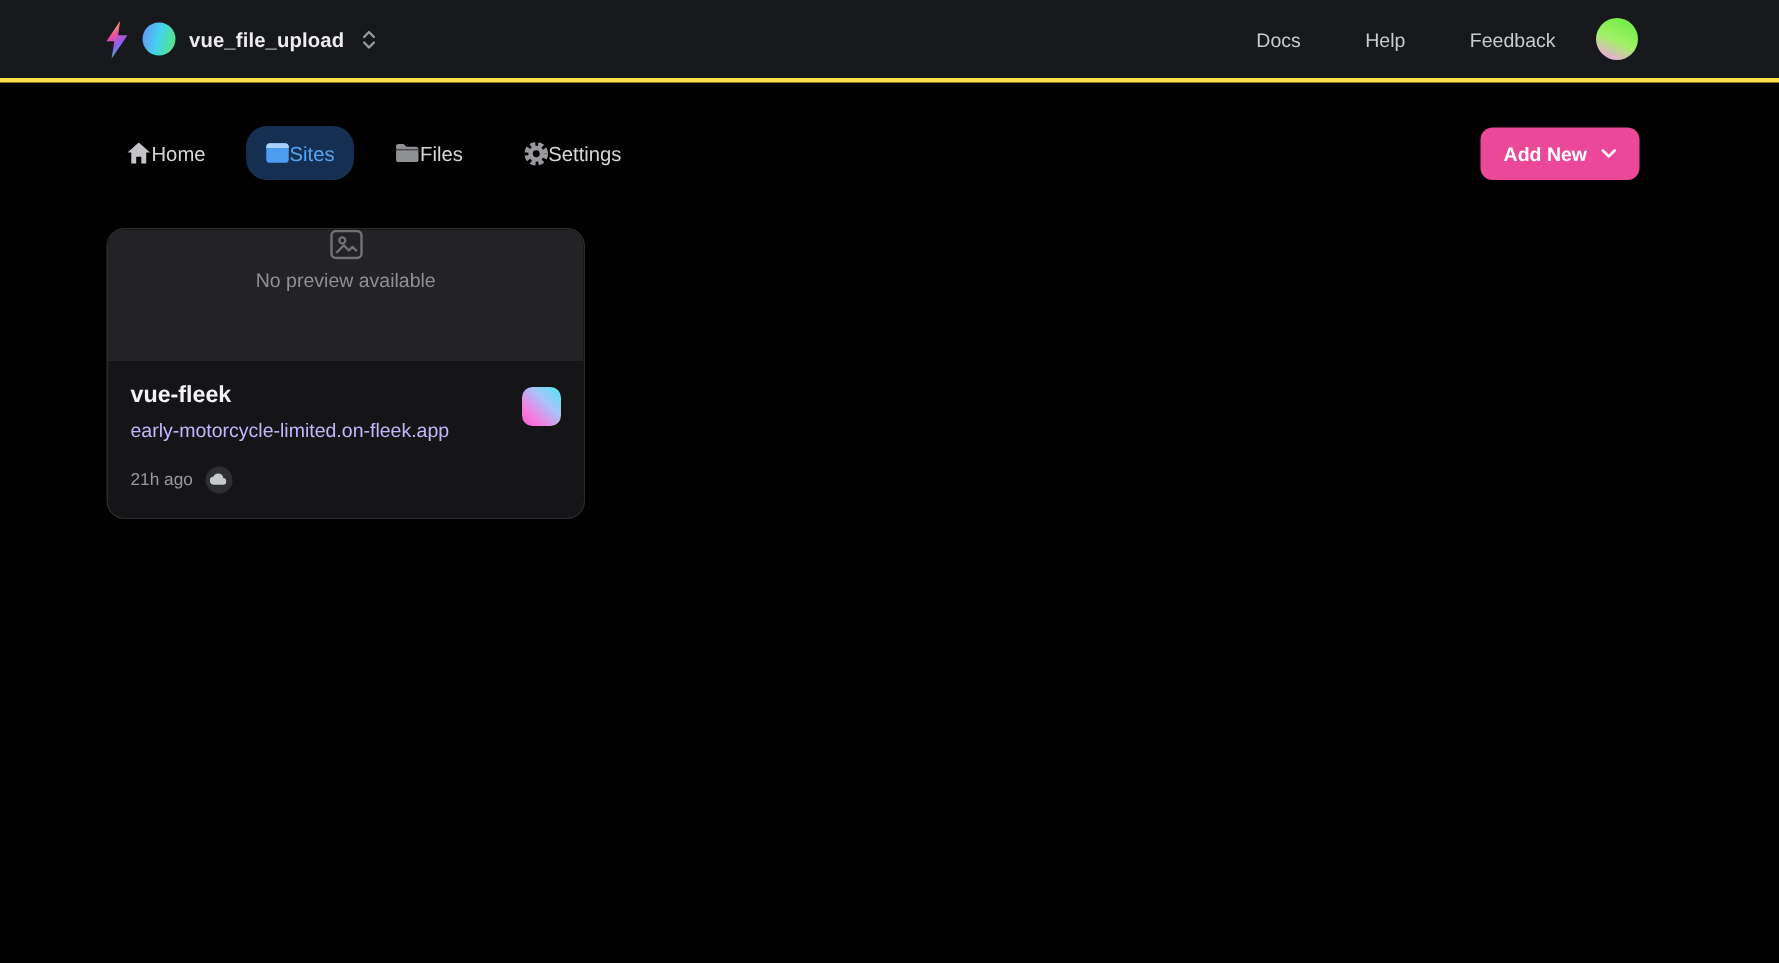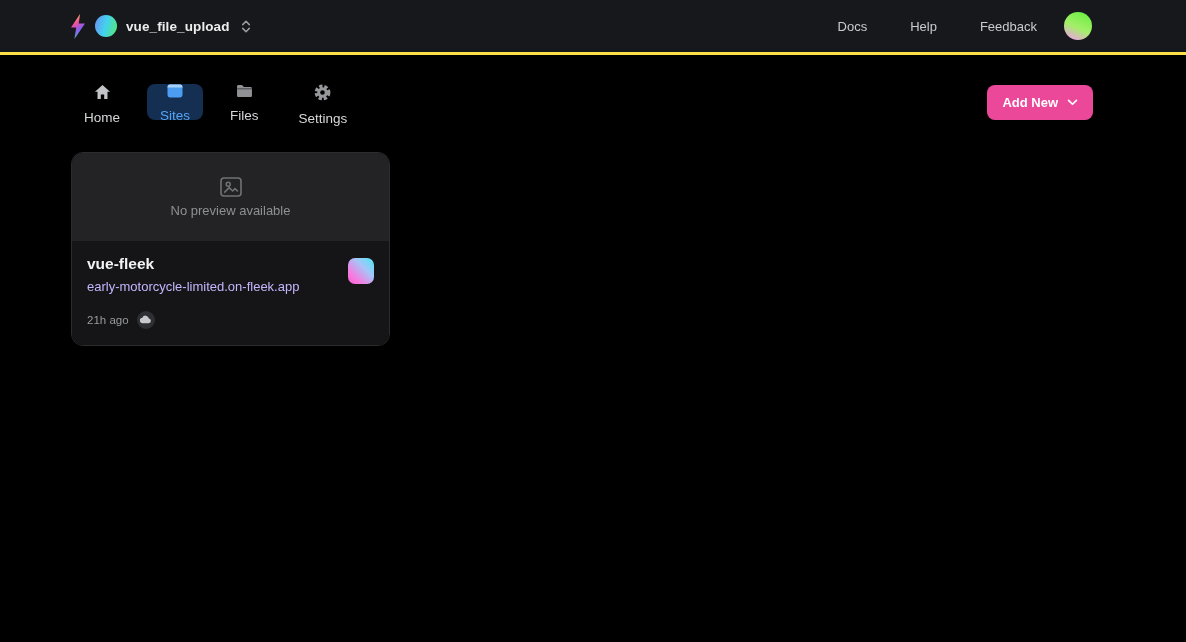--- a/index.html
+++ b/index.html
@@ -57,33 +57,33 @@
   }
 
   
   .nav-row {
     margin: 29px 93px 0 71px;
     display: flex;
     align-items: center;
   }
   .tabs { display: flex; align-items: center; gap: 14px; }
   .tab {
-    display: flex; align-items: center; gap: 10px;
+    display: flex; align-items: center; 
     height: 36px;
     padding: 0 13px;
     border-radius: 8px;
     font-size: 13.5px;
     color: #d6d7d9;
     cursor: pointer;
-    flex-direction: column;
   }
   .tab .tab-icon { display: flex; align-items: center; }
   .tab.active {
     background: #142f52;
     color: #57a4f2;
+    border-radius: 14px;
   }
   .btn-add-new {
     margin-left: auto;
     display: flex; align-items: center; gap: 9px;
     height: 35px;
     padding: 0 15px;
     border: none;
     border-radius: 8px;
     background: #ec4899;
     color: #ffffff;
@@ -101,21 +101,21 @@
     border-radius: 12px;
     overflow: hidden;
     cursor: pointer;
   }
   .card-preview {
     height: 88px;
     background: #232326;
     display: flex;
     flex-direction: column;
     align-items: center;
-    justify-content: center;
+    justify-content: flex-start;
     gap: 6px;
   }
   .preview-text { font-size: 13px; color: #8f9093; }
   .card-info {
     background: #151517;
     padding: 14px 15px 16px 15px;
   }
   .card-info-top { display: flex; justify-content: space-between; align-items: flex-start; }
   .site-name { font-size: 15.5px; font-weight: bold; color: #f2f3f4; line-height: 1.2; }
   .site-domain { margin-top: 5px; font-size: 13px; color: #c4b5fd; }

